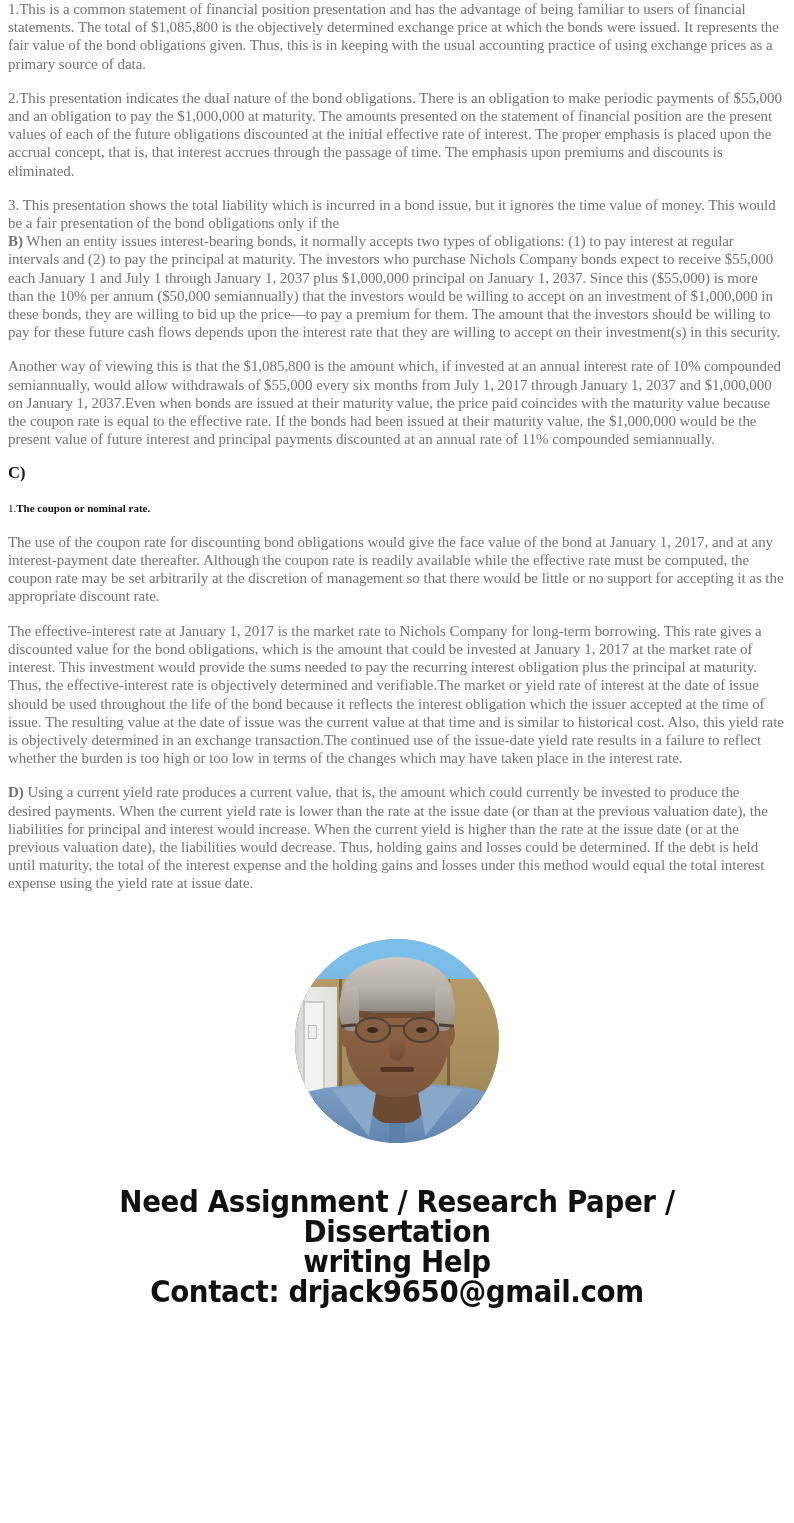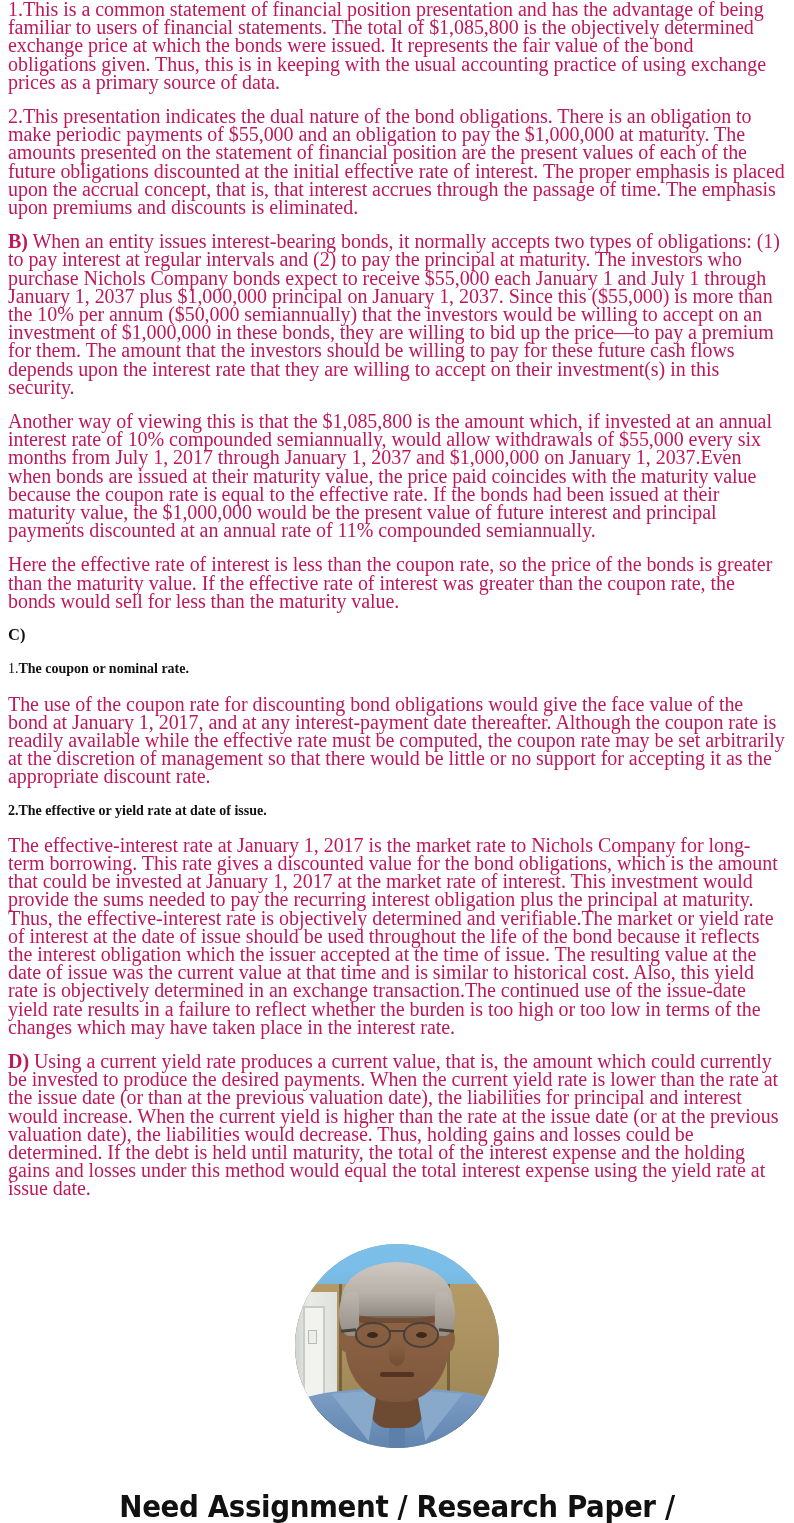--- a/index.html
+++ b/index.html
@@ -21,43 +21,43 @@
     min-height: 1523px;
     box-sizing: border-box;
     padding: 0px 8px 0px 8px;
     overflow: hidden;
   }
   .doc-body {
     padding-top: 0px;
   }
   p.para {
     font-family: "Liberation Serif", "DejaVu Serif", serif;
-    font-size: 20px;
+    font-size: 15px;
     line-height: 18.2px;
     margin: 0 0 16px 0;
     text-align: left;
-    color: #be185d;
+    color: #737373;
     letter-spacing: -0.05px;
   }
   p.para.first {
     margin-top: 0;
     padding-top: 0px;
   }
   p.tight {
     margin-bottom: 15px;
   }
   .b {
     font-weight: bold;
   }
   .section-letter {
     font-weight: bold;
   }
   p.heading-line {
     font-family: "Liberation Serif", "DejaVu Serif", serif;
-    font-size: 14px;
+    font-size: 11px;
     line-height: 18.2px;
     margin: 0 0 16px 0;
     color: #111111;
   }
   p.letter-only {
     font-family: "Liberation Serif", "DejaVu Serif", serif;
     font-size: 16.5px;
     line-height: 18.2px;
     font-weight: bold;
     margin: 0 0 16px 0;
@@ -273,42 +273,41 @@
 <body>
 
 <div class="page">
 
   <div class="doc-body">
 
     <p class="para first">1.This is a common statement of financial position presentation and has the advantage of being familiar to users of financial statements. The total of $1,085,800 is the objectively determined exchange price at which the bonds were issued. It represents the fair value of the bond obligations given. Thus, this is in keeping with the usual accounting practice of using exchange prices as a primary source of data.</p>
 
     <p class="para">2.This presentation indicates the dual nature of the bond obligations. There is an obligation to make periodic payments of $55,000 and an obligation to pay the $1,000,000 at maturity. The amounts presented on the statement of financial position are the present values of each of the future obligations discounted at the initial effective rate of interest. The proper emphasis is placed upon the accrual concept, that is, that interest accrues through the passage of time. The emphasis upon premiums and discounts is eliminated.</p>
 
+    <p class="para tight" style="margin-bottom:0;">
+      <span>3. This presentation shows the total liability which is incurred in a bond issue, but it ignores the time value of money. This would be a fair presentation of the bond obligations only if the</span>
+    </p>
 
     <p class="para">
       <span class="section-letter">B)</span>
       <span>When an entity issues interest-bearing bonds, it normally accepts two types of obligations: (1) to pay interest at regular intervals and (2) to pay the principal at maturity. The investors who purchase Nichols Company bonds expect to receive $55,000 each January 1 and July 1 through January 1, 2037 plus $1,000,000 principal on January 1, 2037. Since this ($55,000) is more than the 10% per annum ($50,000 semiannually) that the investors would be willing to accept on an investment of $1,000,000 in these bonds, they are willing to bid up the price—to pay a premium for them. The amount that the investors should be willing to pay for these future cash flows depends upon the interest rate that they are willing to accept on their investment(s) in this security.</span>
     </p>
 
 
     <p class="para">Another way of viewing this is that the $1,085,800 is the amount which, if invested at an annual interest rate of 10% compounded semiannually, would allow withdrawals of $55,000 every six months from July 1, 2017 through January 1, 2037 and $1,000,000 on January 1, 2037.Even when bonds are issued at their maturity value, the price paid coincides with the maturity value because the coupon rate is equal to the effective rate. If the bonds had been issued at their maturity value, the $1,000,000 would be the present value of future interest and principal payments discounted at an annual rate of 11% compounded semiannually.</p>
 
-    <p class="para">Here the effective rate of interest is less than the coupon rate, so the price of the bonds is greater than the maturity value. If the effective rate of interest was greater than the coupon rate, the bonds would sell for less than the maturity value.</p>
 
     <p class="letter-only">C)</p>
 
     <p class="heading-line">
       <span>1.</span><span class="b">The coupon or nominal rate.</span>
     </p>
 
     <p class="para">The use of the coupon rate for discounting bond obligations would give the face value of the bond at January 1, 2017, and at any interest-payment date thereafter. Although the coupon rate is readily available while the effective rate must be computed, the coupon rate may be set arbitrarily at the discretion of management so that there would be little or no support for accepting it as the appropriate discount rate.</p>
 
-    <p class="heading-line">
-      <span class="b">2.The effective or yield rate at date of issue.</span>
-    </p>
 
     <p class="para">The effective-interest rate at January 1, 2017 is the market rate to Nichols Company for long-term borrowing. This rate gives a discounted value for the bond obligations, which is the amount that could be invested at January 1, 2017 at the market rate of interest. This investment would provide the sums needed to pay the recurring interest obligation plus the principal at maturity. Thus, the effective-interest rate is objectively determined and verifiable.The market or yield rate of interest at the date of issue should be used throughout the life of the bond because it reflects the interest obligation which the issuer accepted at the time of issue. The resulting value at the date of issue was the current value at that time and is similar to historical cost. Also, this yield rate is objectively determined in an exchange transaction.The continued use of the issue-date yield rate results in a failure to reflect whether the burden is too high or too low in terms of the changes which may have taken place in the interest rate.</p>
 
     <p class="para">
       <span class="section-letter">D)</span>
       <span>Using a current yield rate produces a current value, that is, the amount which could currently be invested to produce the desired payments. When the current yield rate is lower than the rate at the issue date (or than at the previous valuation date), the liabilities for principal and interest would increase. When the current yield is higher than the rate at the issue date (or at the previous valuation date), the liabilities would decrease. Thus, holding gains and losses could be determined. If the debt is held until maturity, the total of the interest expense and the holding gains and losses under this method would equal the total interest expense using the yield rate at issue date.</span>
     </p>
 
   </div>
 

